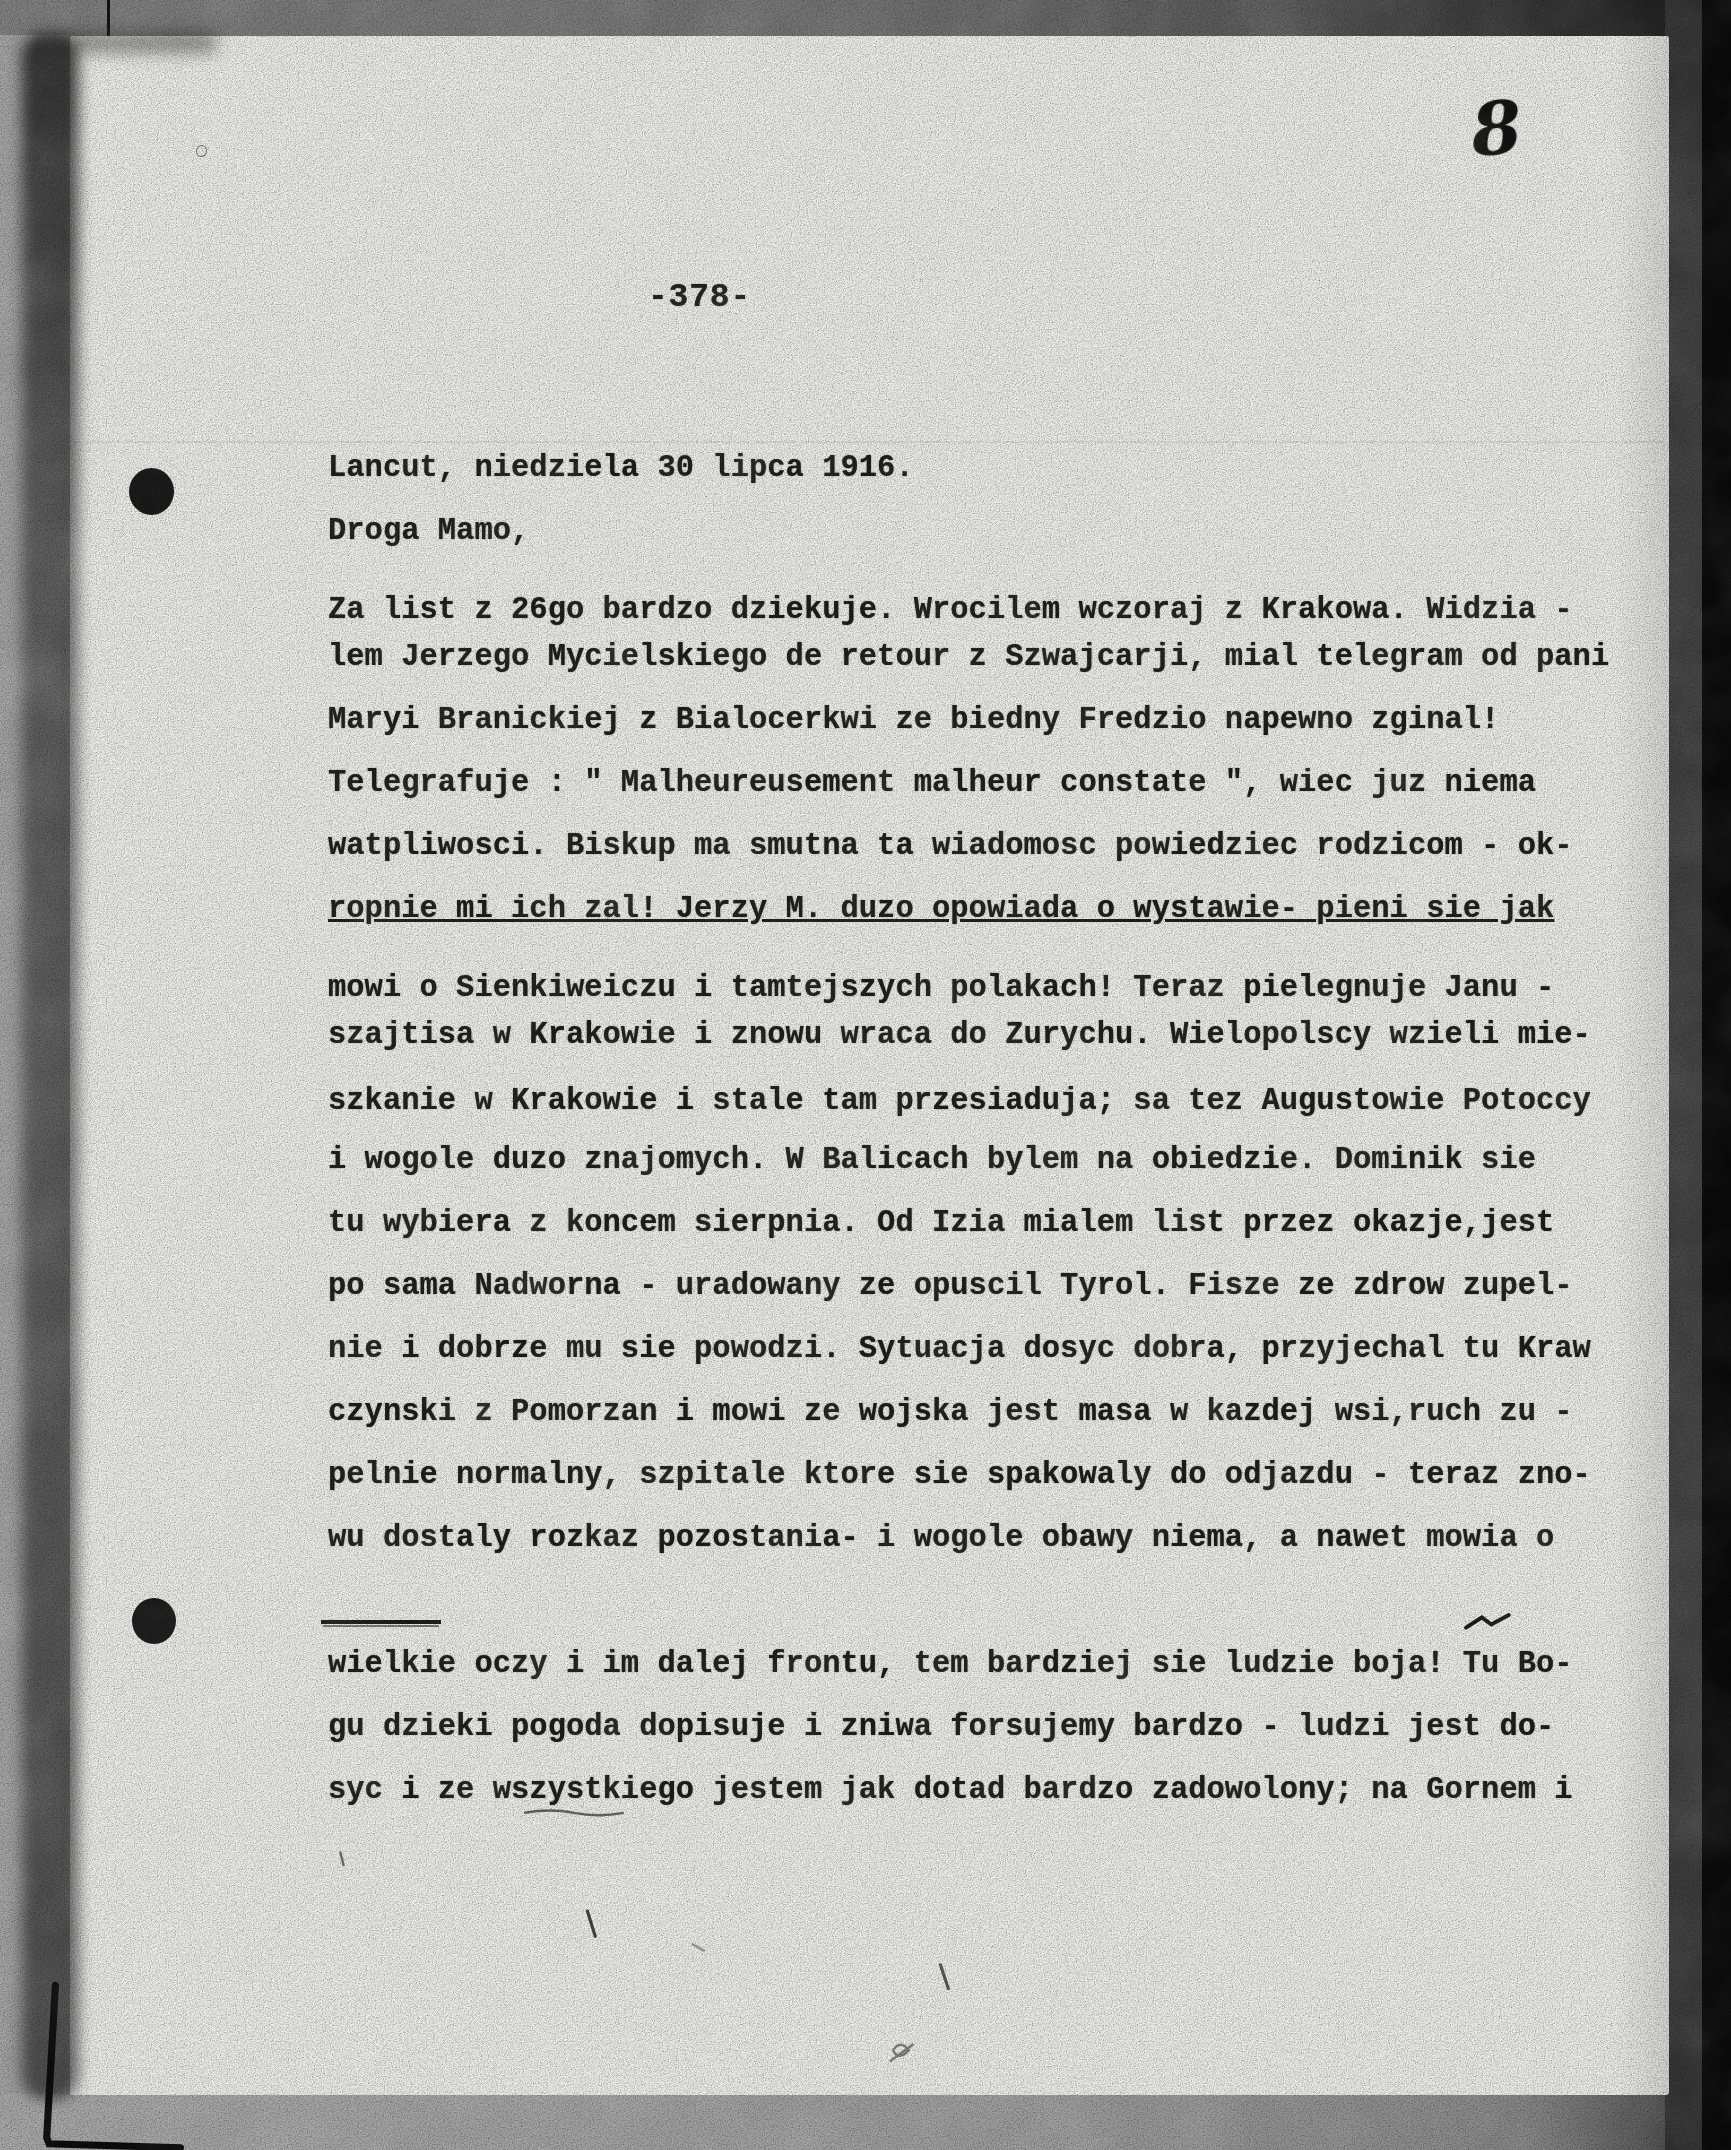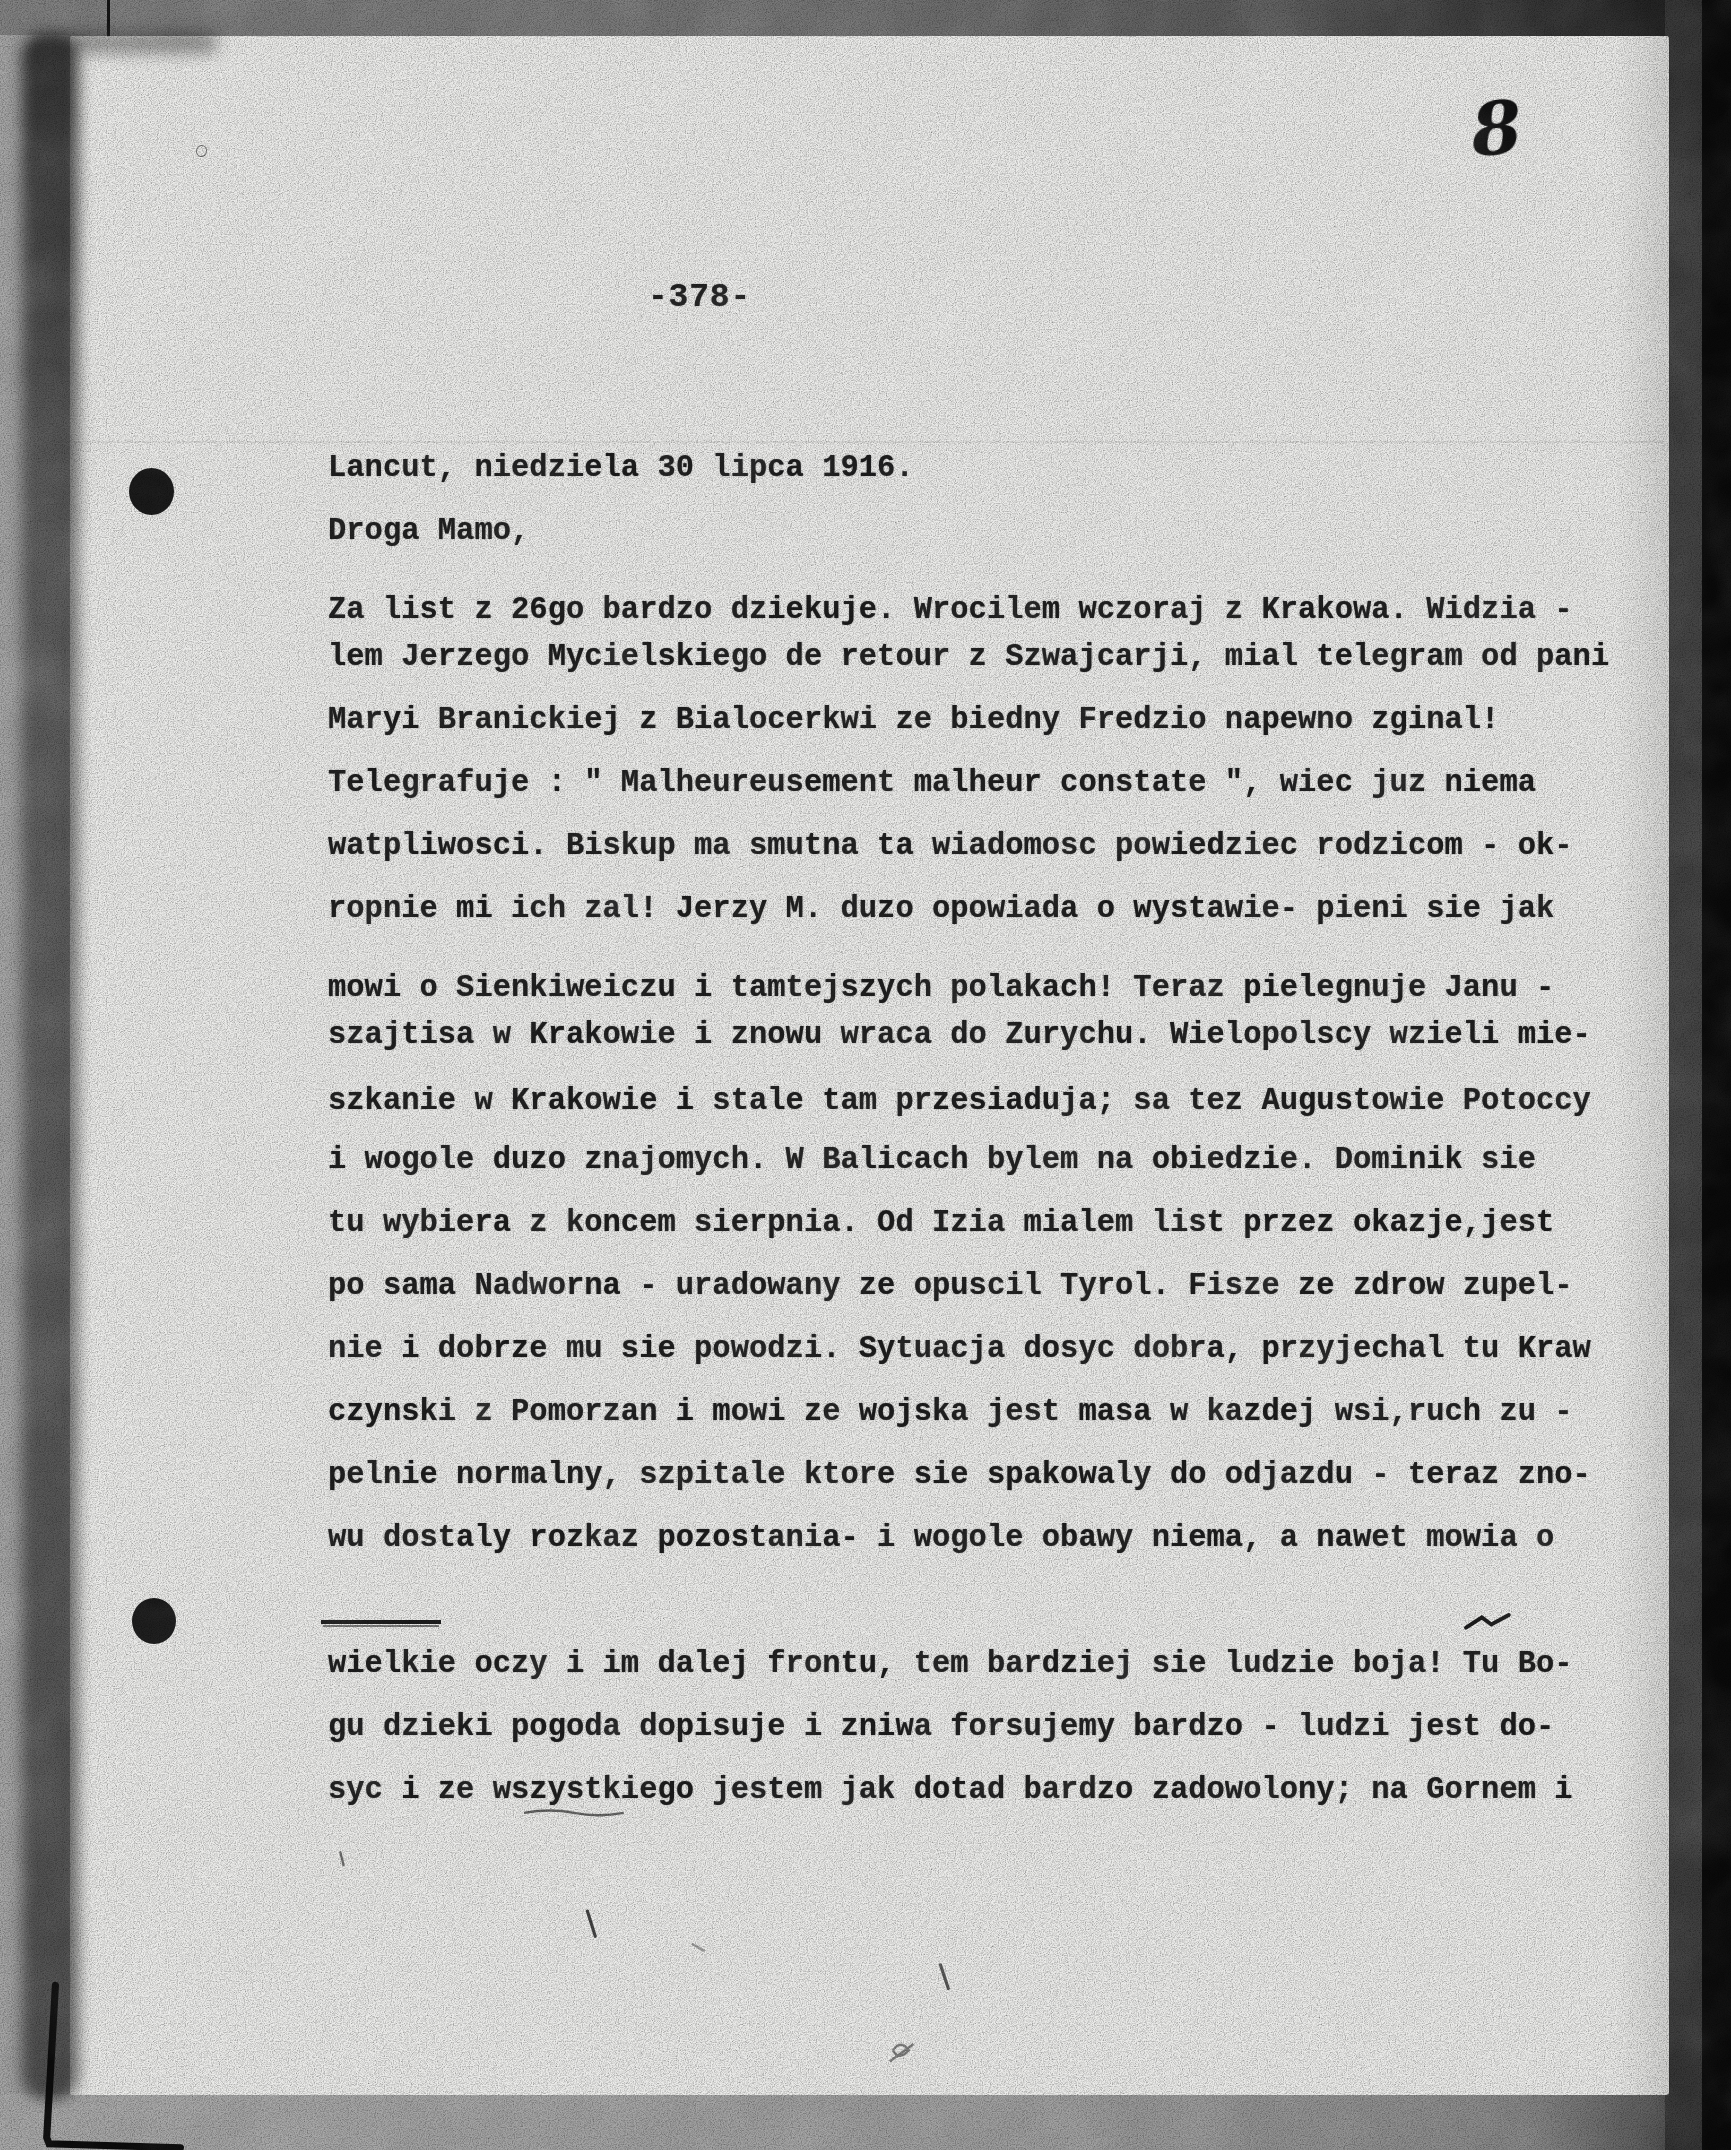--- a/index.html
+++ b/index.html
@@ -112,21 +112,21 @@
   <div class="page-number">8</div>
 
   <div class="letter-body">
       <div class="line typed" style="top: 451px;">Lancut, niedziela 30 lipca 1916.</div>
       <div class="line typed" style="top: 514px;">Droga Mamo,</div>
       <div class="line typed" style="top: 593px;">Za list z 26go bardzo dziekuje. Wrocilem wczoraj z Krakowa. Widzia -</div>
       <div class="line typed" style="top: 640px;">lem Jerzego Mycielskiego de retour z Szwajcarji, mial telegram od pani</div>
       <div class="line typed" style="top: 703px;">Maryi Branickiej z Bialocerkwi ze biedny Fredzio napewno zginal!</div>
       <div class="line typed" style="top: 766px;">Telegrafuje : " Malheureusement malheur constate ", wiec juz niema</div>
       <div class="line typed" style="top: 829px; text-align: right;">watpliwosci. Biskup ma smutna ta wiadomosc powiedziec rodzicom - ok-</div>
-      <div class="line typed" style="top: 892px;">ropnie mi ich zal! Jerzy M. duzo opowiada o wystawie- pieni sie jak</div>
+      <div class="line typed" style="top: 892px; text-decoration: underline;">ropnie mi ich zal! Jerzy M. duzo opowiada o wystawie- pieni sie jak</div>
       <div class="line typed" style="top: 955px; margin-top: 16px;">mowi o Sienkiweiczu i tamtejszych polakach! Teraz pielegnuje Janu -</div>
       <div class="line typed" style="top: 1018px;">szajtisa w Krakowie i znowu wraca do Zurychu. Wielopolscy wzieli mie-</div>
       <div class="line typed" style="top: 1084px;">szkanie w Krakowie i stale tam przesiaduja; sa tez Augustowie Potoccy</div>
       <div class="line typed" style="top: 1143px;">i wogole duzo znajomych. W Balicach bylem na obiedzie. Dominik sie</div>
       <div class="line typed" style="top: 1206px;">tu wybiera z koncem sierpnia. Od Izia mialem list przez okazje,jest</div>
       <div class="line typed" style="top: 1269px;">po sama Nadworna - uradowany ze opuscil Tyrol. Fisze ze zdrow zupel-</div>
       <div class="line typed" style="top: 1332px;">nie i dobrze mu sie powodzi. Sytuacja dosyc dobra, przyjechal tu Kraw</div>
       <div class="line typed" style="top: 1395px;">czynski z Pomorzan i mowi ze wojska jest masa w kazdej wsi,ruch zu -</div>
       <div class="line typed" style="top: 1458px;">pelnie normalny, szpitale ktore sie spakowaly do odjazdu - teraz zno-</div>
       <div class="line typed" style="top: 1521px;">wu dostaly rozkaz pozostania- i wogole obawy niema, a nawet mowia o</div>

